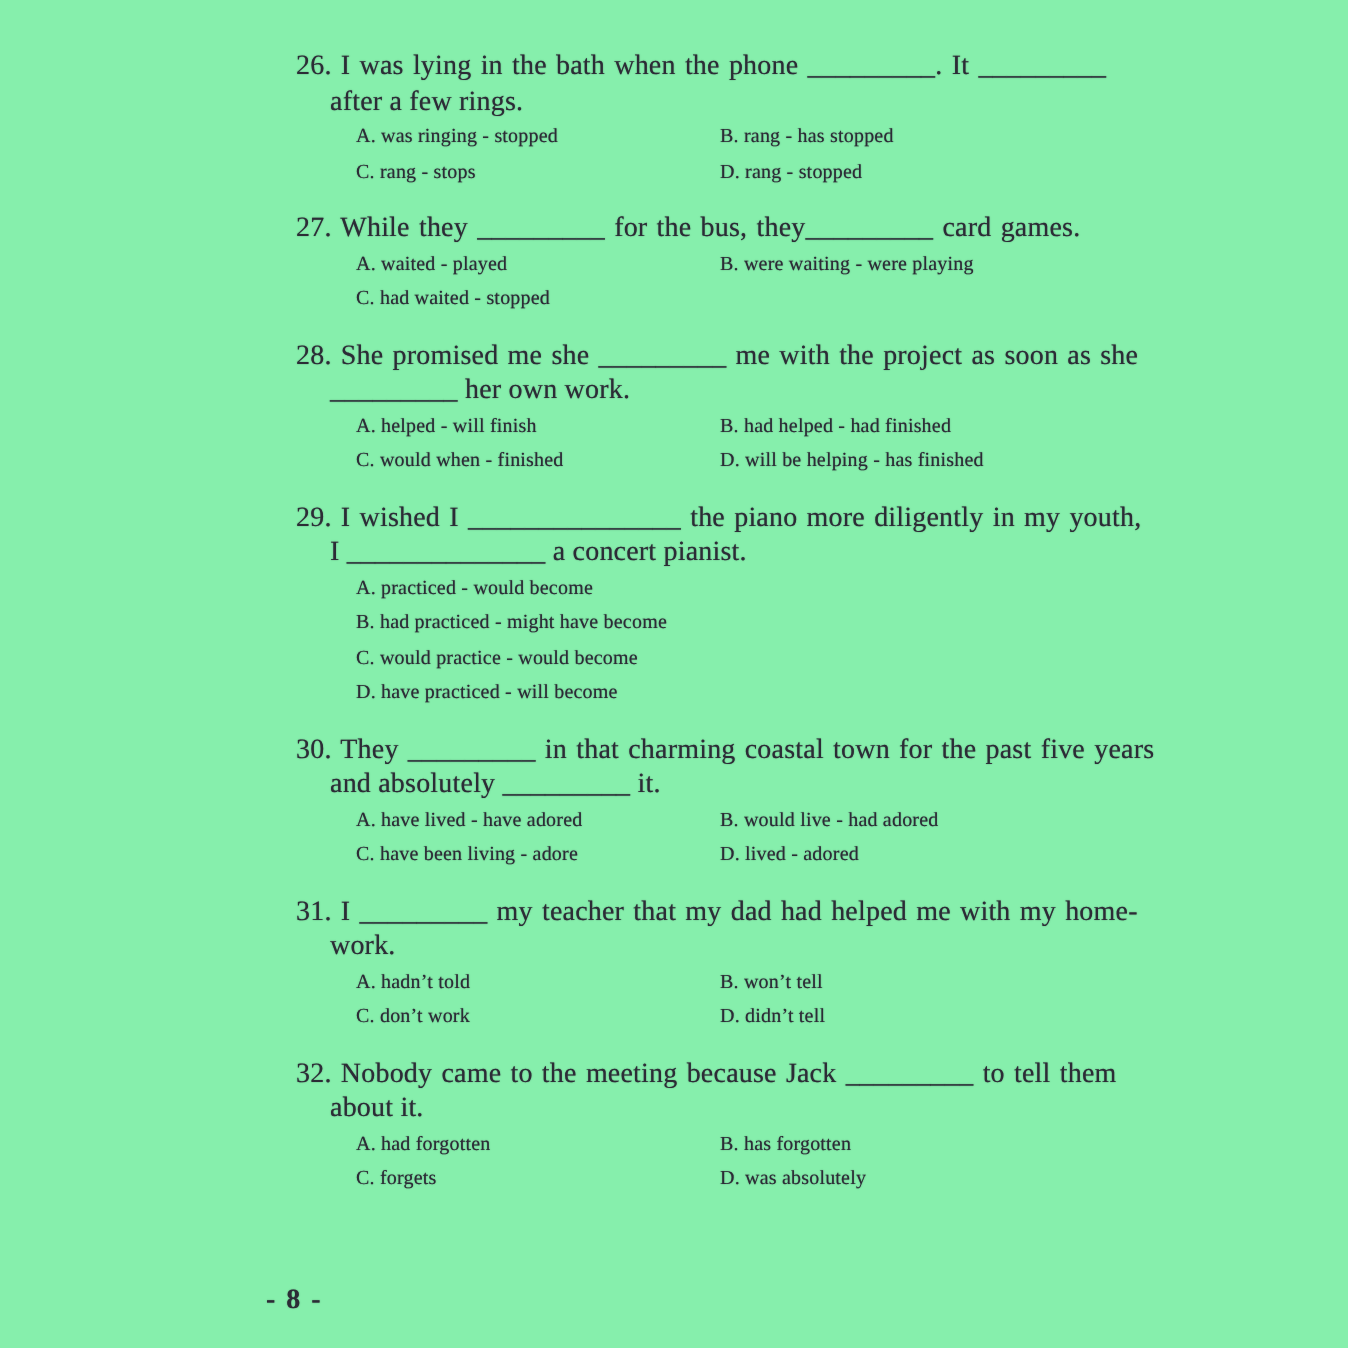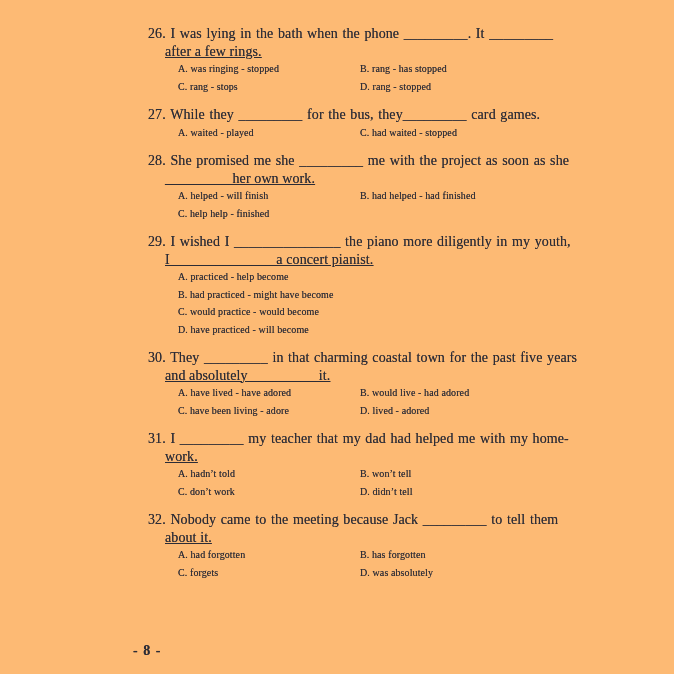--- a/index.html
+++ b/index.html
@@ -4,21 +4,21 @@
 <style>
   html, body {
     margin: 0;
     padding: 0;
     background: #ffffff;
   }
   .page {
     position: relative;
     width: 674px;
     height: 674px;
-    background: #fdba74;
+    background: #86efac;
     overflow: hidden;
     font-family: "Liberation Serif", serif;
     color: #2c2c36;
   }
   .content {
     position: absolute;
     left: 148px;
     top: 25px;
     width: 414px;
   }
@@ -30,21 +30,20 @@
     line-height: 17.5px;
     white-space: pre;
     letter-spacing: 0.1px;
     text-shadow: 0 0 0.6px rgba(44,44,54,0.7);
   }
   .stem-line.first {
     word-spacing: 1px;
   }
   .stem-line.cont {
     padding-left: 17px;
-    text-decoration: underline;
   }
   .options {
     padding-left: 30px;
   }
   .options.two-col {
     display: grid;
     grid-template-columns: 182px auto;
   }
   .opt {
     font-size: 10px;
@@ -80,43 +79,45 @@
           <div class="opt">D. rang - stopped</div>
         </div>
   </div>
 
   <div class="question">
     <div>
           <div class="stem-line first"><span>27. </span><span>While they _________ for the bus, they_________ card games.</span></div>
         </div>
     <div class="options two-col">
           <div class="opt">A. waited - played</div>
+          <div class="opt">B. were waiting - were playing</div>
           <div class="opt">C. had waited - stopped</div>
         </div>
   </div>
 
   <div class="question">
     <div>
           <div class="stem-line first"><span>28. </span><span>She promised me she _________ me with the project as soon as she</span></div>
           <div class="stem-line cont"><span>_________ her own work.</span></div>
         </div>
     <div class="options two-col">
           <div class="opt">A. helped - will finish</div>
           <div class="opt">B. had helped - had finished</div>
-          <div class="opt">C. help help - finished</div>
+          <div class="opt">C. would when - finished</div>
+          <div class="opt">D. will be helping - has finished</div>
         </div>
   </div>
 
   <div class="question">
     <div>
           <div class="stem-line first"><span>29. </span><span>I wished I _______________ the piano more diligently in my youth,</span></div>
           <div class="stem-line cont"><span>I ______________ a concert pianist.</span></div>
         </div>
     <div class="options one-col">
-          <div class="opt">A. practiced - help become</div>
+          <div class="opt">A. practiced - would become</div>
           <div class="opt">B. had practiced - might have become</div>
           <div class="opt">C. would practice - would become</div>
           <div class="opt">D. have practiced - will become</div>
         </div>
   </div>
 
   <div class="question">
     <div>
           <div class="stem-line first"><span>30. </span><span>They _________ in that charming coastal town for the past five years</span></div>
           <div class="stem-line cont"><span>and absolutely _________ it.</span></div>

